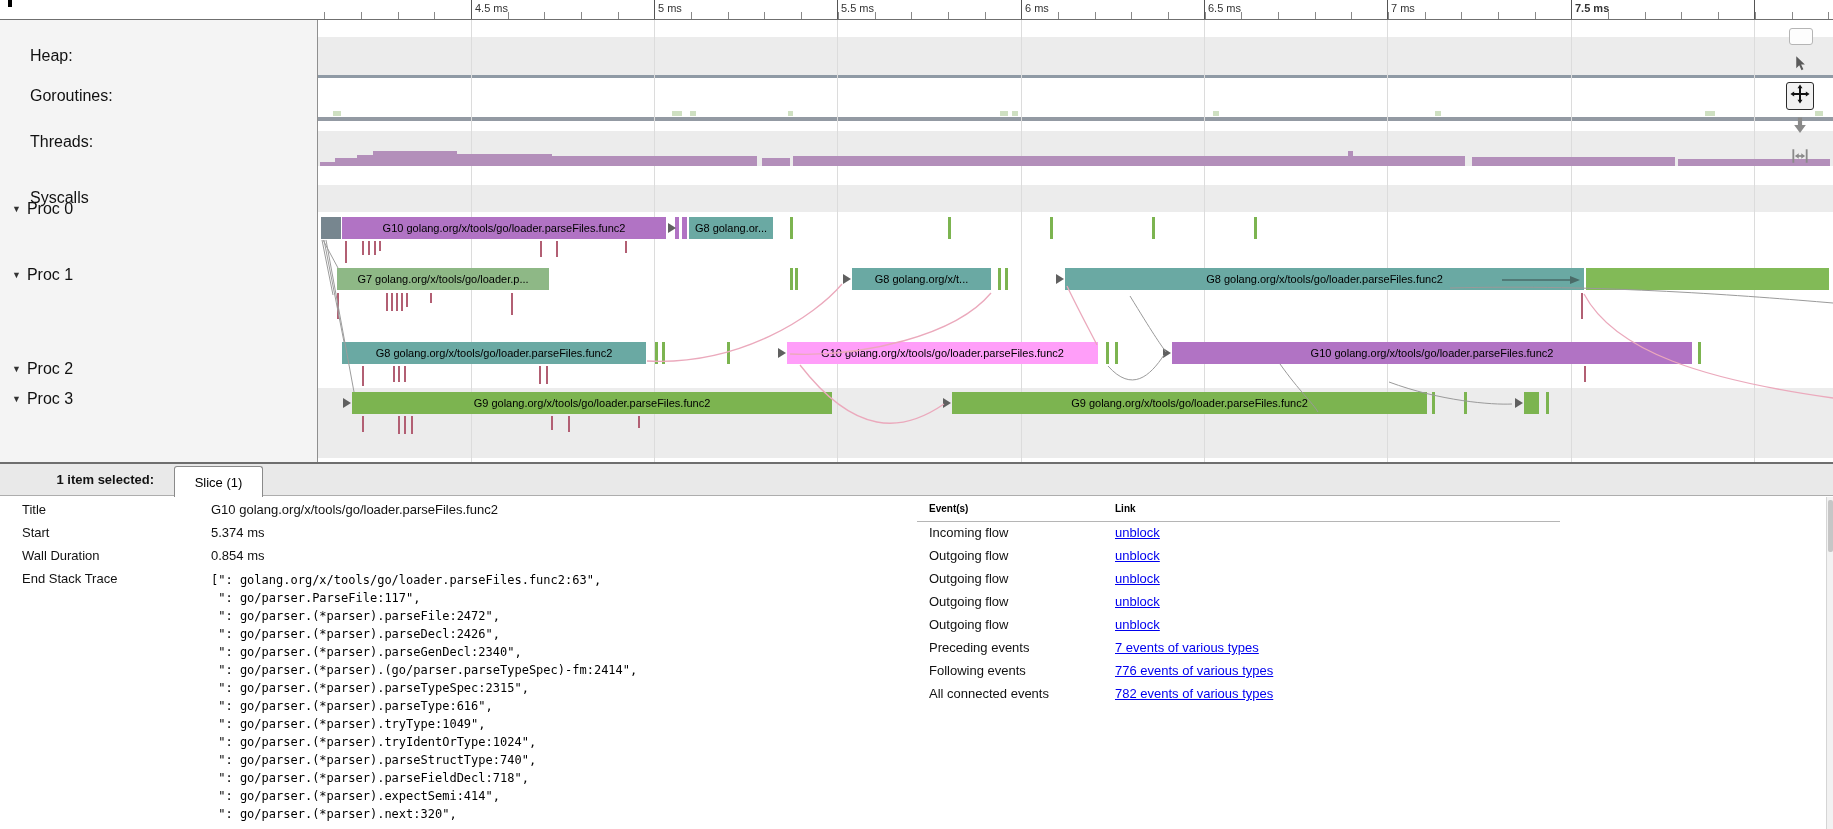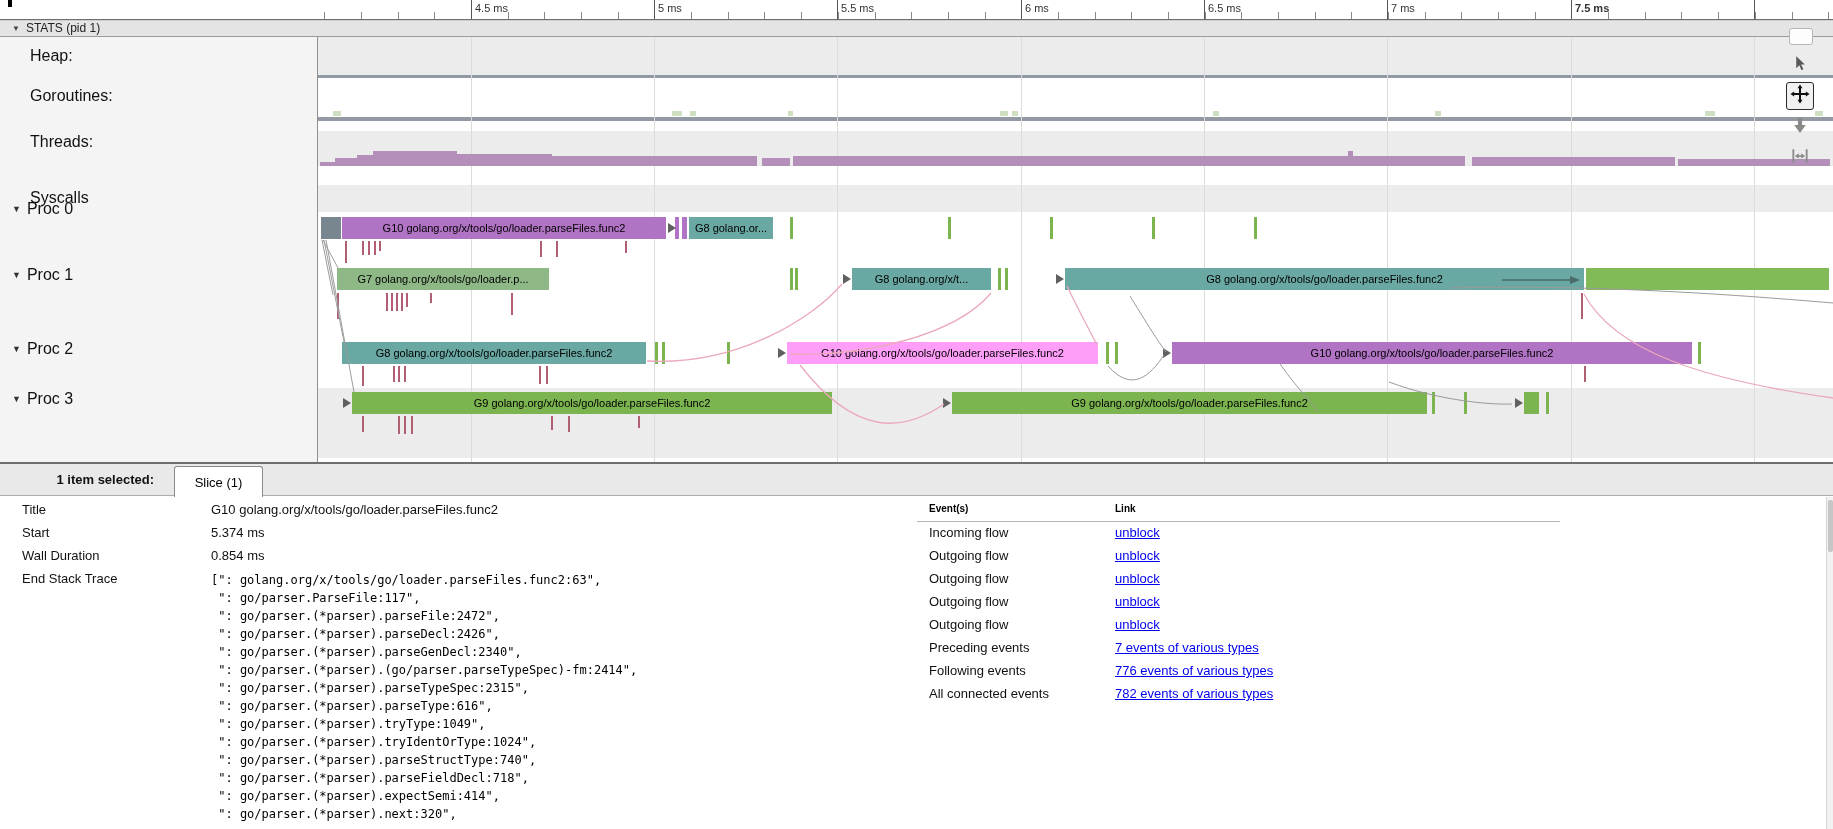--- a/index.html
+++ b/index.html
@@ -133,23 +133,20 @@
         <div class="ruler-major" style="left: 1204px;"></div>
         <div class="ruler-label" style="left: 1208px;">6.5 ms</div>
         <div class="ruler-major" style="left: 1387px;"></div>
         <div class="ruler-label" style="left: 1391px;">7 ms</div>
         <div class="ruler-major" style="left: 1571px;"></div>
         <div class="ruler-label" style="left: 1575px; font-weight: bold;">7.5 ms</div>
         <div class="ruler-major" style="left: 1754px;"></div>
         <div class="ruler-label" style="left: 1856px; margin-top: 36px;">8 ms</div>
       </div>
 
-    <div class="hdr" style="top:20px;">
-      <span class="tri">▼</span><span>STATS (pid 1)</span>
-    </div>
     <div class="rowlabel" style="top:189px;">Syscalls</div>
 
     <div id="generated-tracks">
         <div class="proclabel" style="top: 200px;"><span class="tri">▼</span>Proc 0</div>
         <div class="slice" title="" style="left: 321px; top: 217px; width: 20px; background: rgb(119, 134, 143); border-color: rgb(90, 106, 115);"></div>
         <div class="slice" title="G10 golang.org/x/tools/go/loader.parseFiles.func2" style="left: 342px; top: 217px; width: 324px; background: rgb(177, 115, 196); border-color: rgb(145, 89, 166);">G10 golang.org/x/tools/go/loader.parseFiles.func2</div>
         <div class="slice" title="" style="left: 675px; top: 217px; width: 4px; background: rgb(177, 115, 196); border-color: rgb(145, 89, 166);"></div>
         <div class="slice" title="" style="left: 682px; top: 217px; width: 5px; background: rgb(177, 115, 196); border-color: rgb(145, 89, 166);"></div>
         <div class="slice" title="G8 golang.or..." style="left: 689px; top: 217px; width: 84px; background: rgb(106, 169, 163); border-color: rgb(79, 139, 133);">G8 golang.or...</div>
         <div class="slice" title="" style="left: 790px; top: 217px; width: 3px; background: rgb(124, 180, 80); border-color: rgb(124, 180, 80);"></div>
@@ -179,21 +176,21 @@
         <div class="startarrow" style="left: 1056px; top: 274px;"></div>
         <div class="tick" style="left: 337px; top: 293px; height: 26px; background: rgb(178, 95, 115);"></div>
         <div class="tick" style="left: 386px; top: 293px; height: 18px; background: rgb(178, 95, 115);"></div>
         <div class="tick" style="left: 391px; top: 293px; height: 18px; background: rgb(178, 95, 115);"></div>
         <div class="tick" style="left: 396px; top: 293px; height: 18px; background: rgb(178, 95, 115);"></div>
         <div class="tick" style="left: 401px; top: 293px; height: 18px; background: rgb(178, 95, 115);"></div>
         <div class="tick" style="left: 406px; top: 293px; height: 14px; background: rgb(178, 95, 115);"></div>
         <div class="tick" style="left: 430px; top: 293px; height: 10px; background: rgb(178, 95, 115);"></div>
         <div class="tick" style="left: 511px; top: 293px; height: 22px; background: rgb(178, 95, 115);"></div>
         <div class="tick" style="left: 1581px; top: 293px; height: 26px; background: rgb(178, 95, 115);"></div>
-        <div class="proclabel" style="top: 340px;"><span class="tri">▼</span>Proc 2</div>
+        <div class="proclabel" style="top: 360px;"><span class="tri">▼</span>Proc 2</div>
         <div class="slice" title="G8 golang.org/x/tools/go/loader.parseFiles.func2" style="left: 342px; top: 342px; width: 304px; background: rgb(106, 169, 163); border-color: rgb(79, 139, 133);">G8 golang.org/x/tools/go/loader.parseFiles.func2</div>
         <div class="slice" title="" style="left: 655px; top: 342px; width: 3px; background: rgb(124, 180, 80); border-color: rgb(124, 180, 80);"></div>
         <div class="slice" title="" style="left: 662px; top: 342px; width: 3px; background: rgb(124, 180, 80); border-color: rgb(124, 180, 80);"></div>
         <div class="slice" title="" style="left: 727px; top: 342px; width: 3px; background: rgb(124, 180, 80); border-color: rgb(124, 180, 80);"></div>
         <div class="slice" title="G10 golang.org/x/tools/go/loader.parseFiles.func2" style="left: 787px; top: 342px; width: 311px; background: rgb(255, 158, 249); border-color: rgb(216, 110, 208);">G10 golang.org/x/tools/go/loader.parseFiles.func2</div>
         <div class="slice" title="" style="left: 1106px; top: 342px; width: 3px; background: rgb(124, 180, 80); border-color: rgb(124, 180, 80);"></div>
         <div class="slice" title="" style="left: 1115px; top: 342px; width: 3px; background: rgb(124, 180, 80); border-color: rgb(124, 180, 80);"></div>
         <div class="slice" title="G10 golang.org/x/tools/go/loader.parseFiles.func2" style="left: 1172px; top: 342px; width: 520px; background: rgb(177, 115, 196); border-color: rgb(145, 89, 166);">G10 golang.org/x/tools/go/loader.parseFiles.func2</div>
         <div class="slice" title="" style="left: 1698px; top: 342px; width: 3px; background: rgb(124, 180, 80); border-color: rgb(124, 180, 80);"></div>
         <div class="startarrow" style="left: 778px; top: 348px;"></div>

